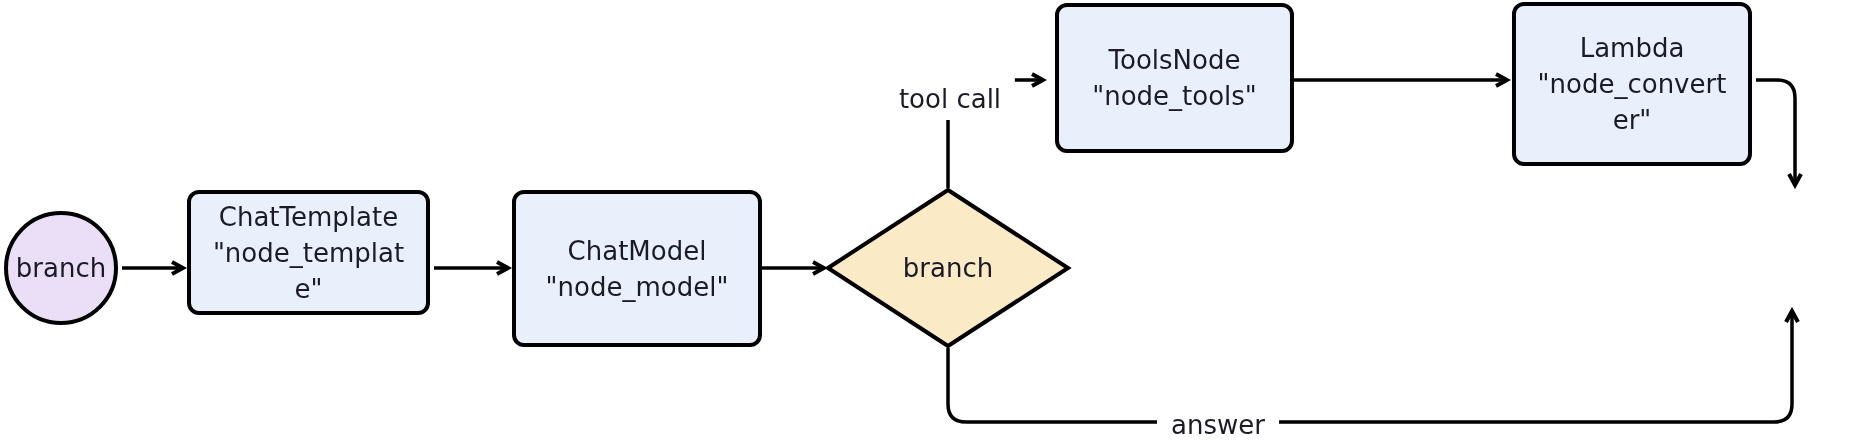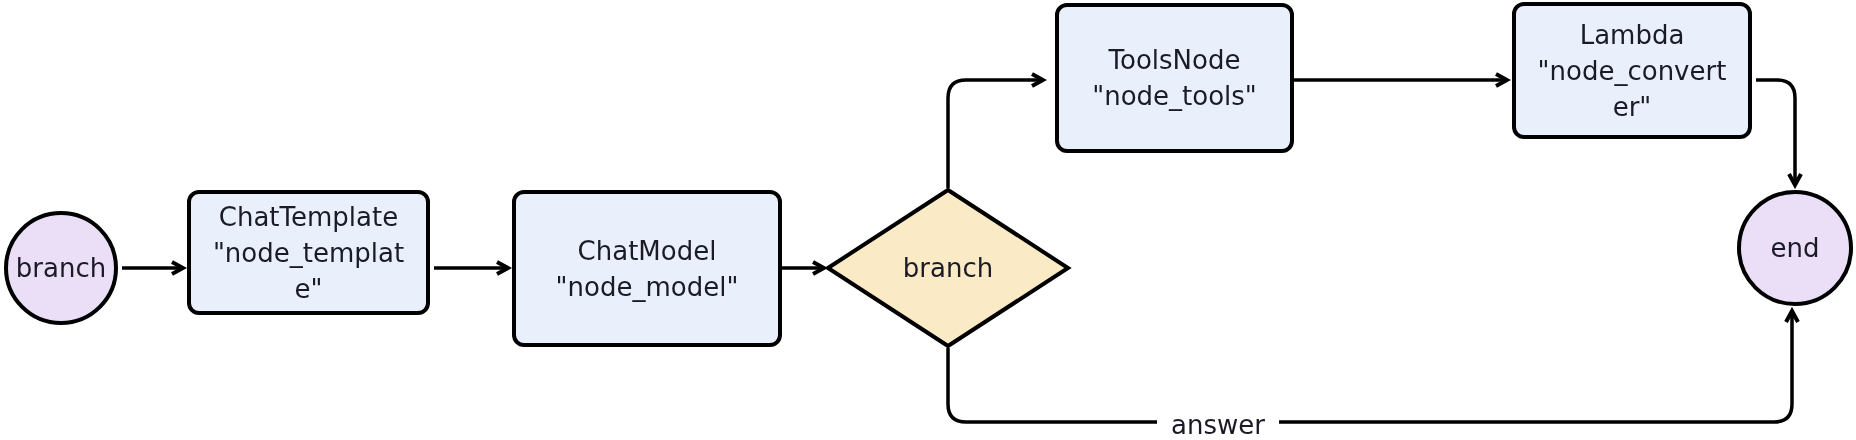--- a/index.html
+++ b/index.html
@@ -97,41 +97,39 @@
   <div class="node circle" style="left:4px; top:211px; width:114px; height:114px;">
     <span class="label">branch</span>
   </div>
 
   <div class="node rect" style="left:187px; top:190px; width:243px; height:125px;">
     <span class="label">ChatTemplate
 "node_templat
 e"</span>
   </div>
 
-  <div class="node rect" style="left:512px; top:190px; width:270px; height:157px;">
+  <div class="node rect" style="left:512px; top:190px; width:250px; height:157px;">
     <span class="label">ChatModel
 "node_model"</span>
   </div>
 
   <div class="node diamond-label" style="left:848px; top:250px; width:200px; height:36px;align-items:flex-end;">
     <span class="label">branch</span>
   </div>
 
   <div class="node rect" style="left:1019px; top:3px; width:239px; height:150px;margin-left:36px;">
     <span class="label">ToolsNode
 "node_tools"</span>
   </div>
 
-  <div class="node rect" style="left:1512px; top:2px; width:240px; height:137px;">
+  <div class="node rect" style="left:1512px; top:2px; width:240px; height:164px;">
     <span class="label">Lambda
 "node_convert
 er"</span>
   </div>
 
-  <div class="node circle" style="left:1737px; top:190px; width:116px; height:116px;">
-    <span class="label">end</span>
-  </div>
 
+  <div class="edge-label" style="left:950px; top:99px;">tool call</div>
 
 
   <div class="edge-label" style="left:1218px; top:425px;">answer</div>
 
 </div>
 
 </body></html>

